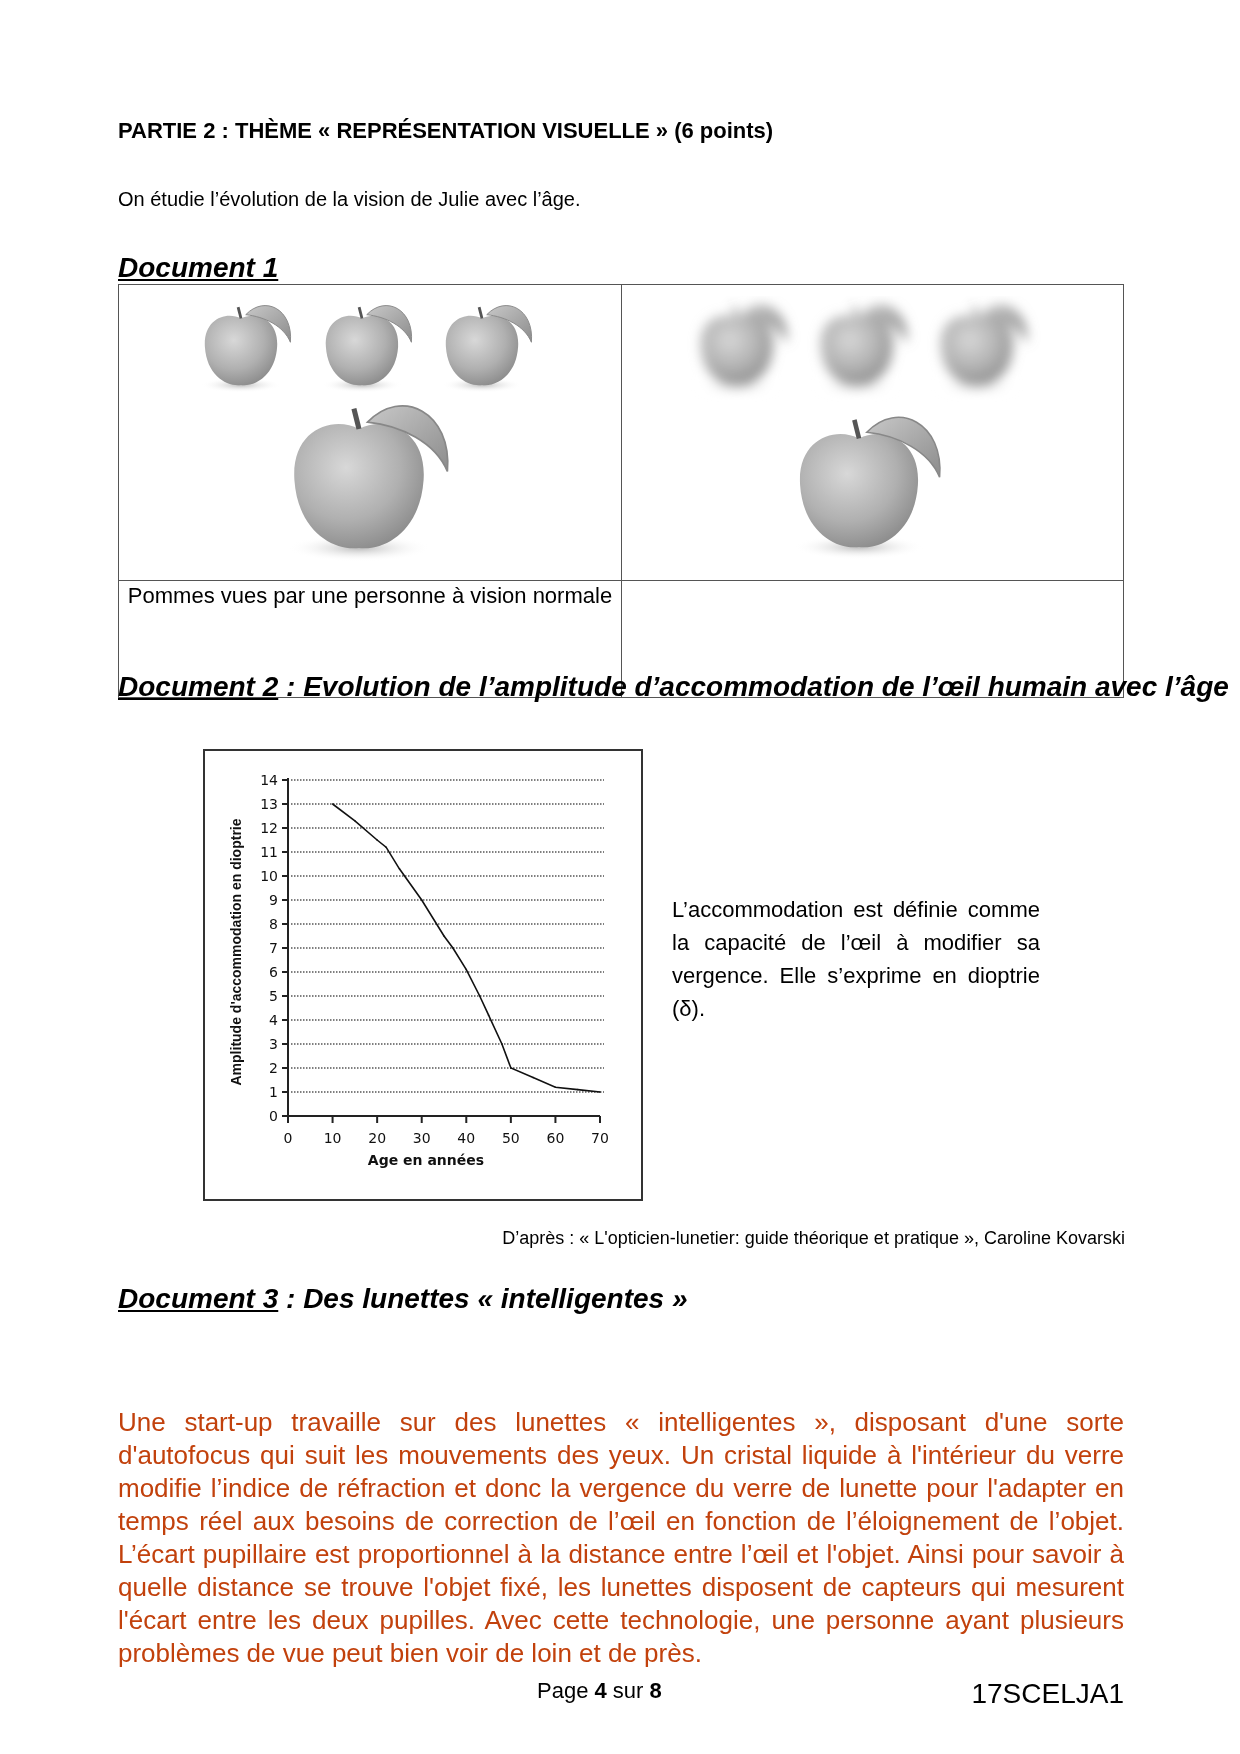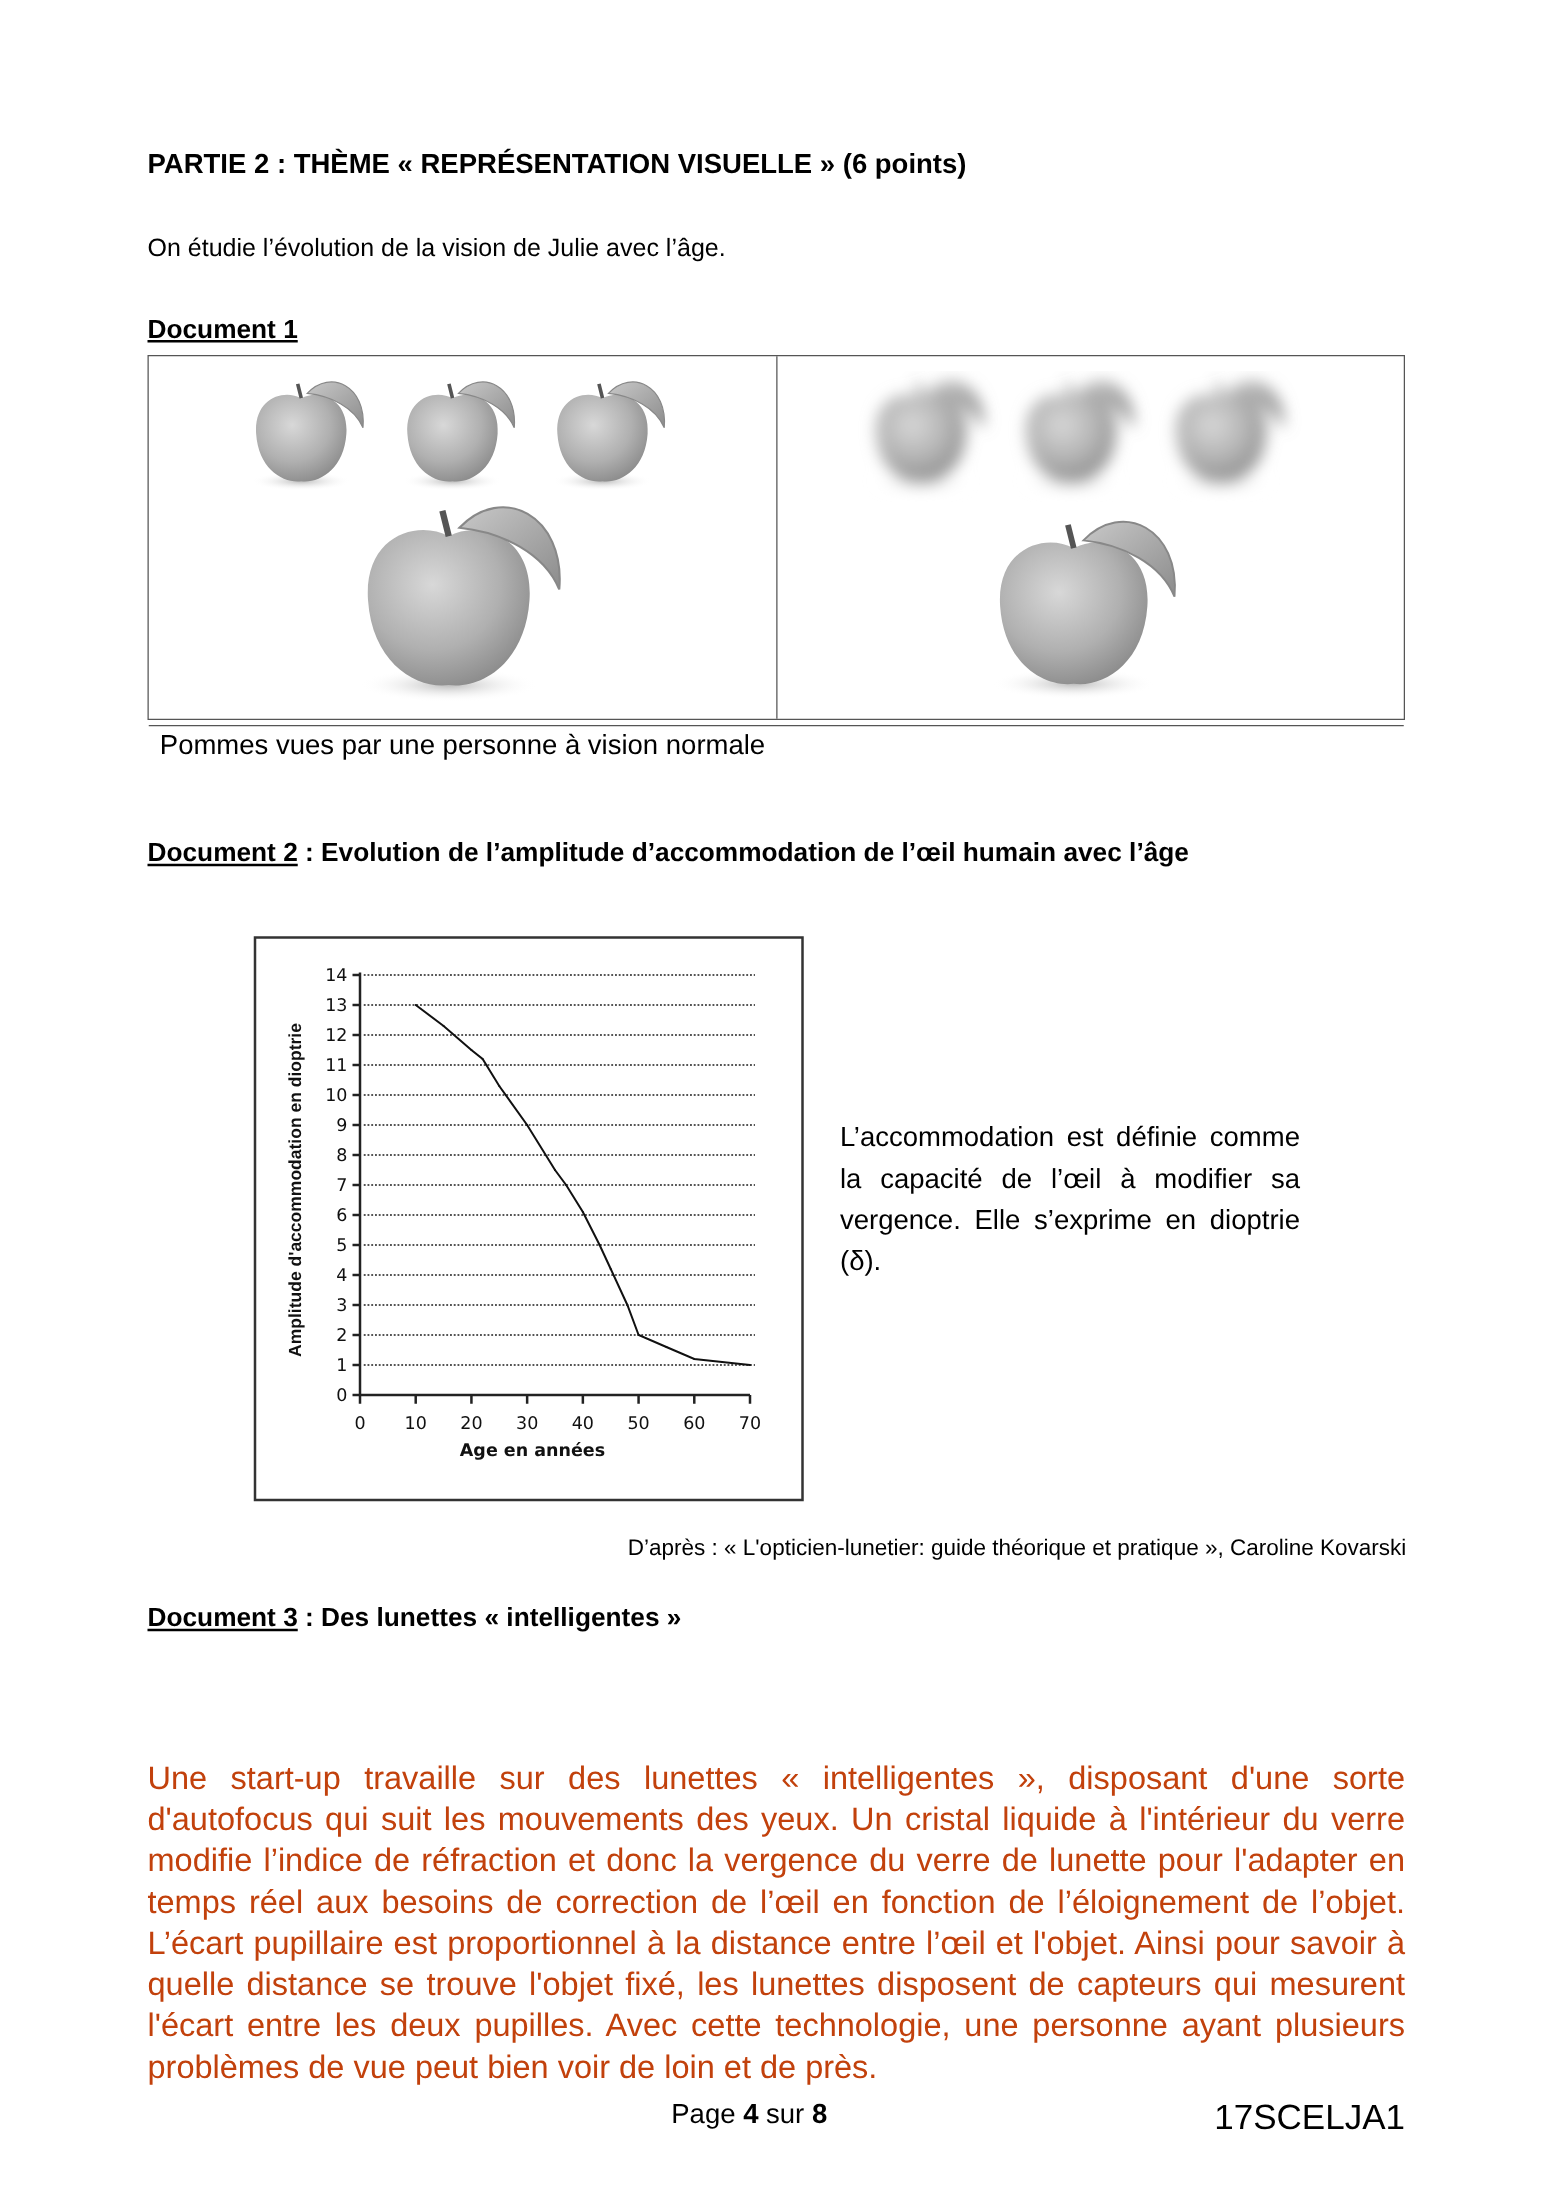--- a/index.html
+++ b/index.html
@@ -1,28 +1,28 @@
 <!DOCTYPE html>
 <html><head>
 <meta charset="utf-8">
 <style>
   html, body { margin:0; padding:0; background:#fff; }
   body { width:1240px; height:1754px; position:relative; overflow:hidden;
          font-family:"Liberation Sans", sans-serif; color:#000; }
   .abs { position:absolute; }
   .h-part { left:118px; top:118px; font-size:22px; font-weight:bold; white-space:nowrap; }
   .intro { left:118px; top:188px; font-size:20px; white-space:nowrap; }
-  .doc-head { font-size:21px; font-weight:bold; white-space:nowrap; }
+  .doc-head { font-size:28px; font-weight:bold; white-space:nowrap;font-style:italic; }
   .doc-head .u { text-decoration:underline; }
   .doc1-head { left:118px; top:252px; }
   .doc2-head { left:118px; top:671px; }
   .doc3-head { left:118px; top:1283px; }
 
   
-  .doc1-table { left:118px; top:284px; width:1006px; height:292px;
+  .doc1-table { left:118px; top:284px; width:1006px; height:414px;
                 border:1.5px solid #555; box-sizing:border-box; }
   .doc1-table .vsep { position:absolute; left:502px; top:0; bottom:0; border-left:1.5px solid #555; }
   .doc1-table .hsep { position:absolute; left:0; right:0; top:295px; border-top:1.5px solid #555; }
   .cell-img { position:absolute; top:0; height:295px; width:502px; }
   .cell-img.right { left:503px; width:501px; }
   .cell-cap { position:absolute; top:297px; height:55px; width:502px;
               font-size:22px; text-align:center; line-height:27px; }
   .cell-cap.right { left:503px; width:501px; }
 
   

